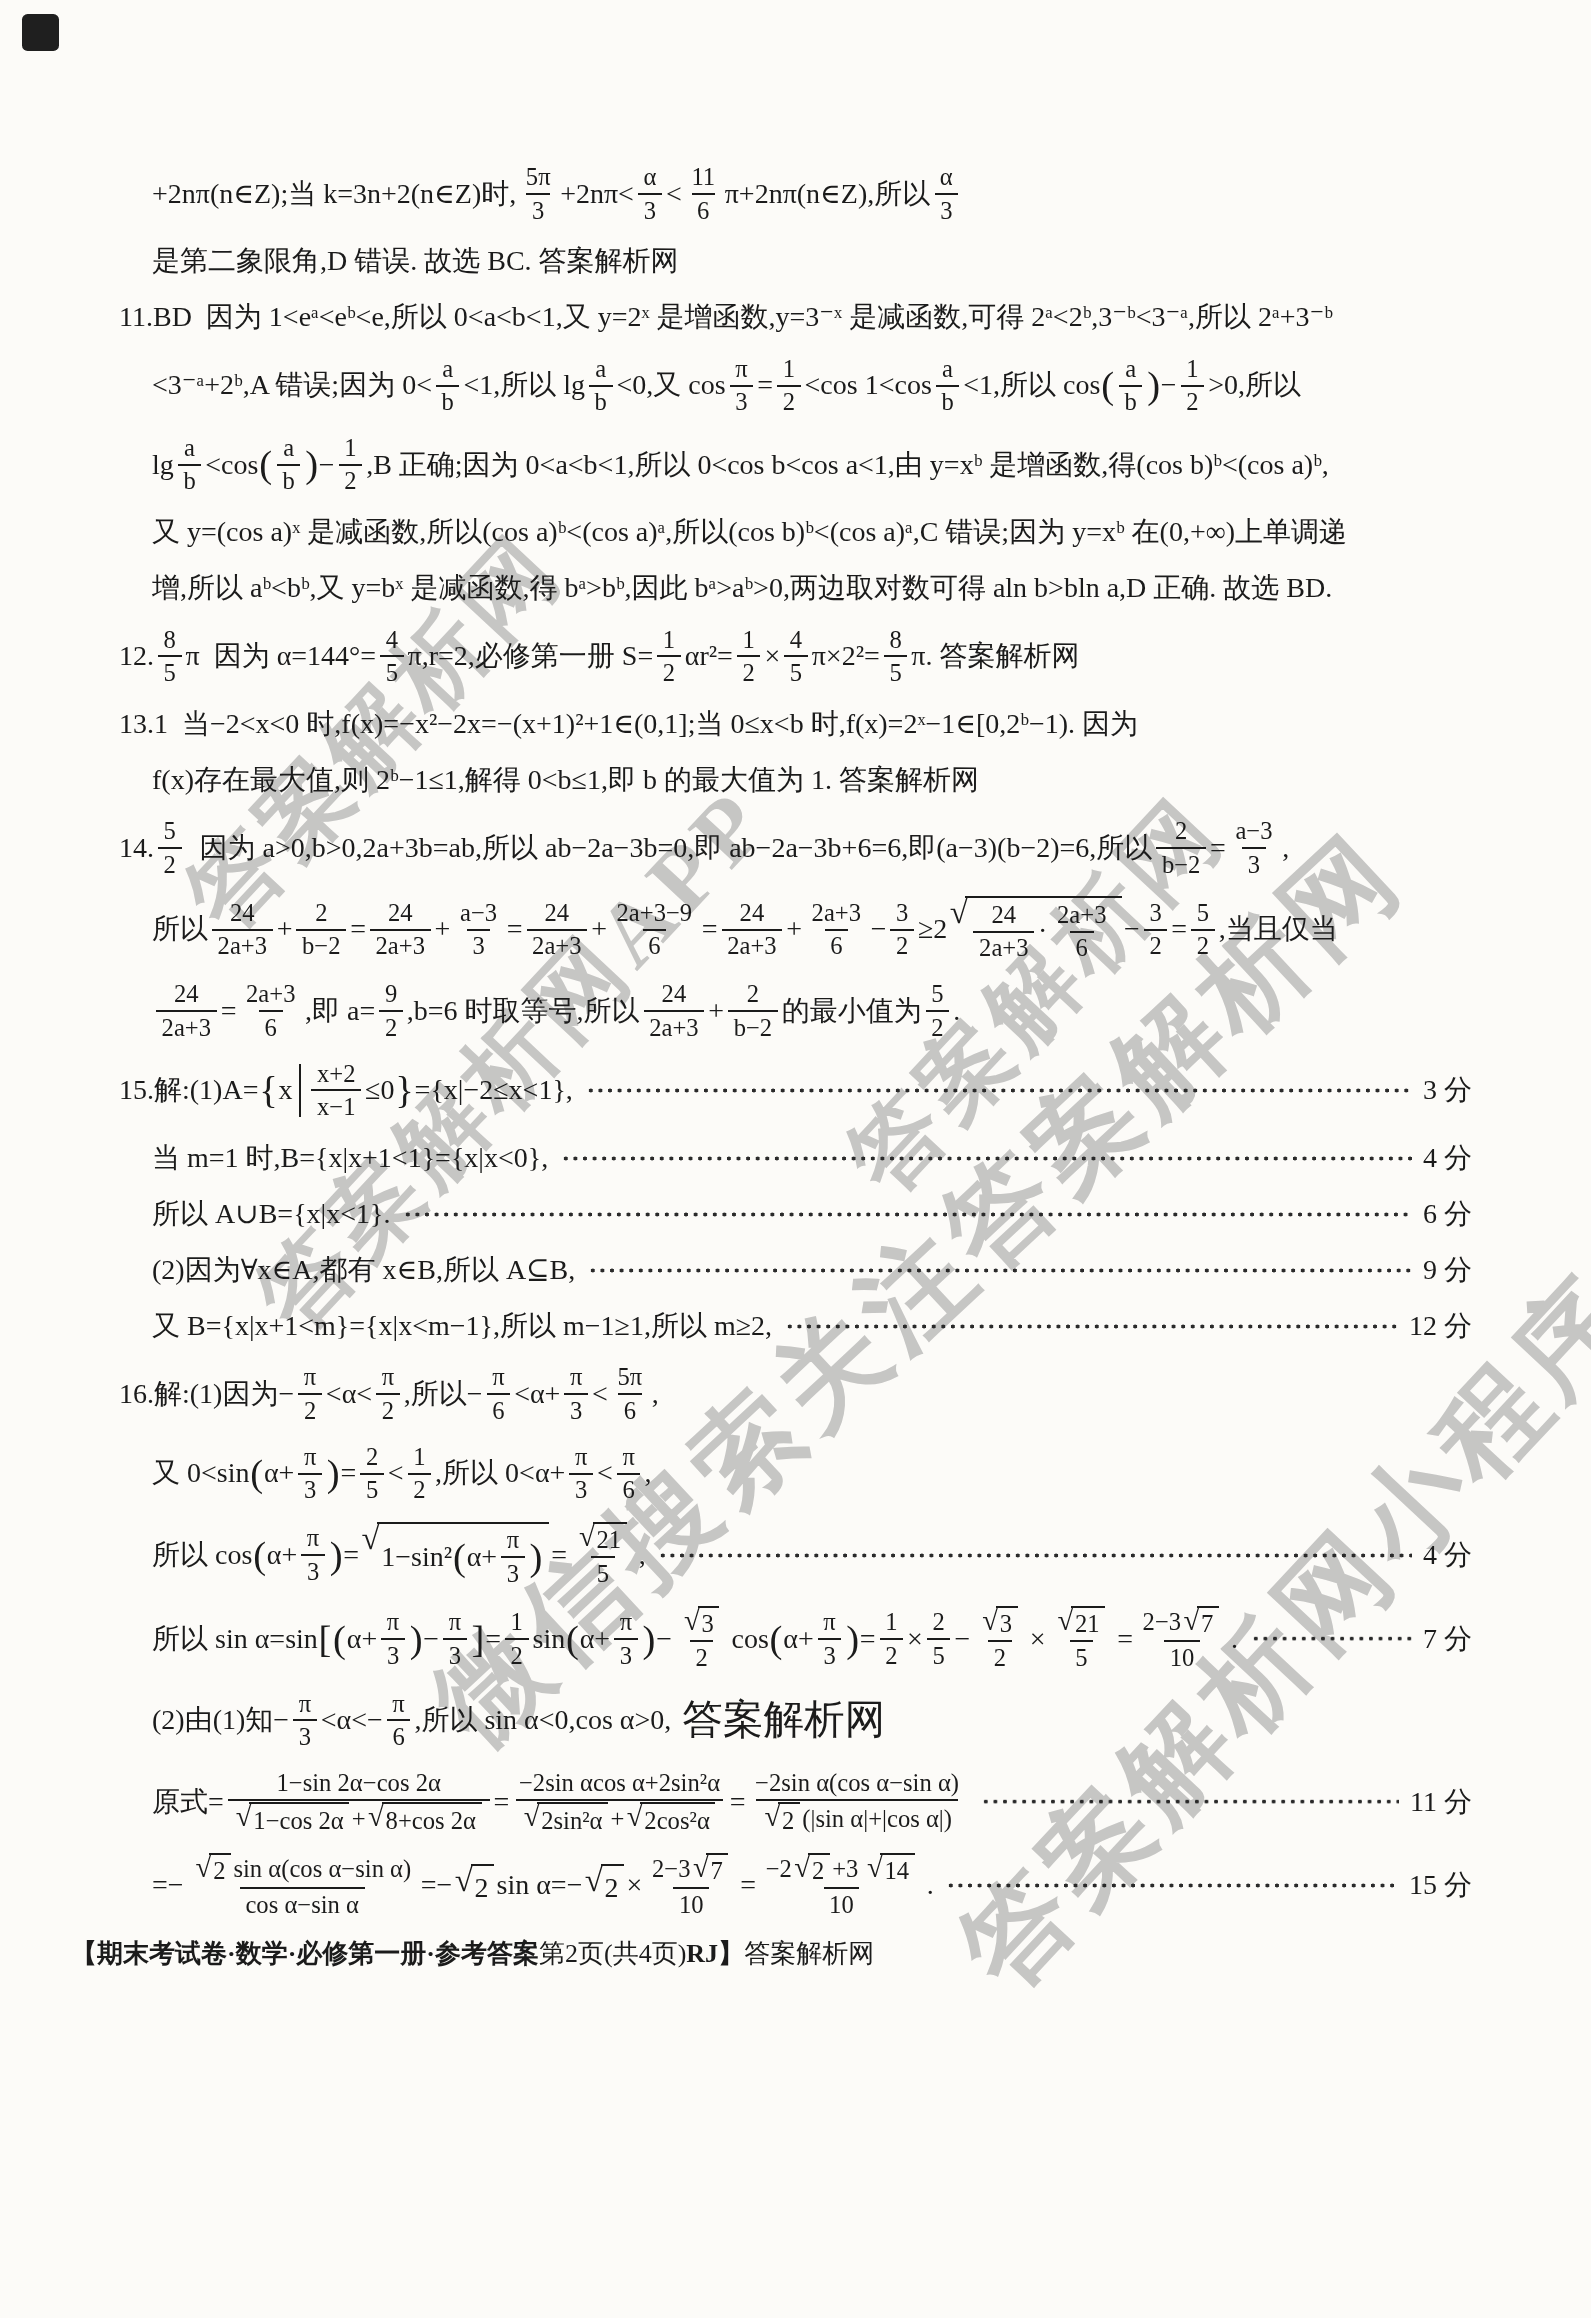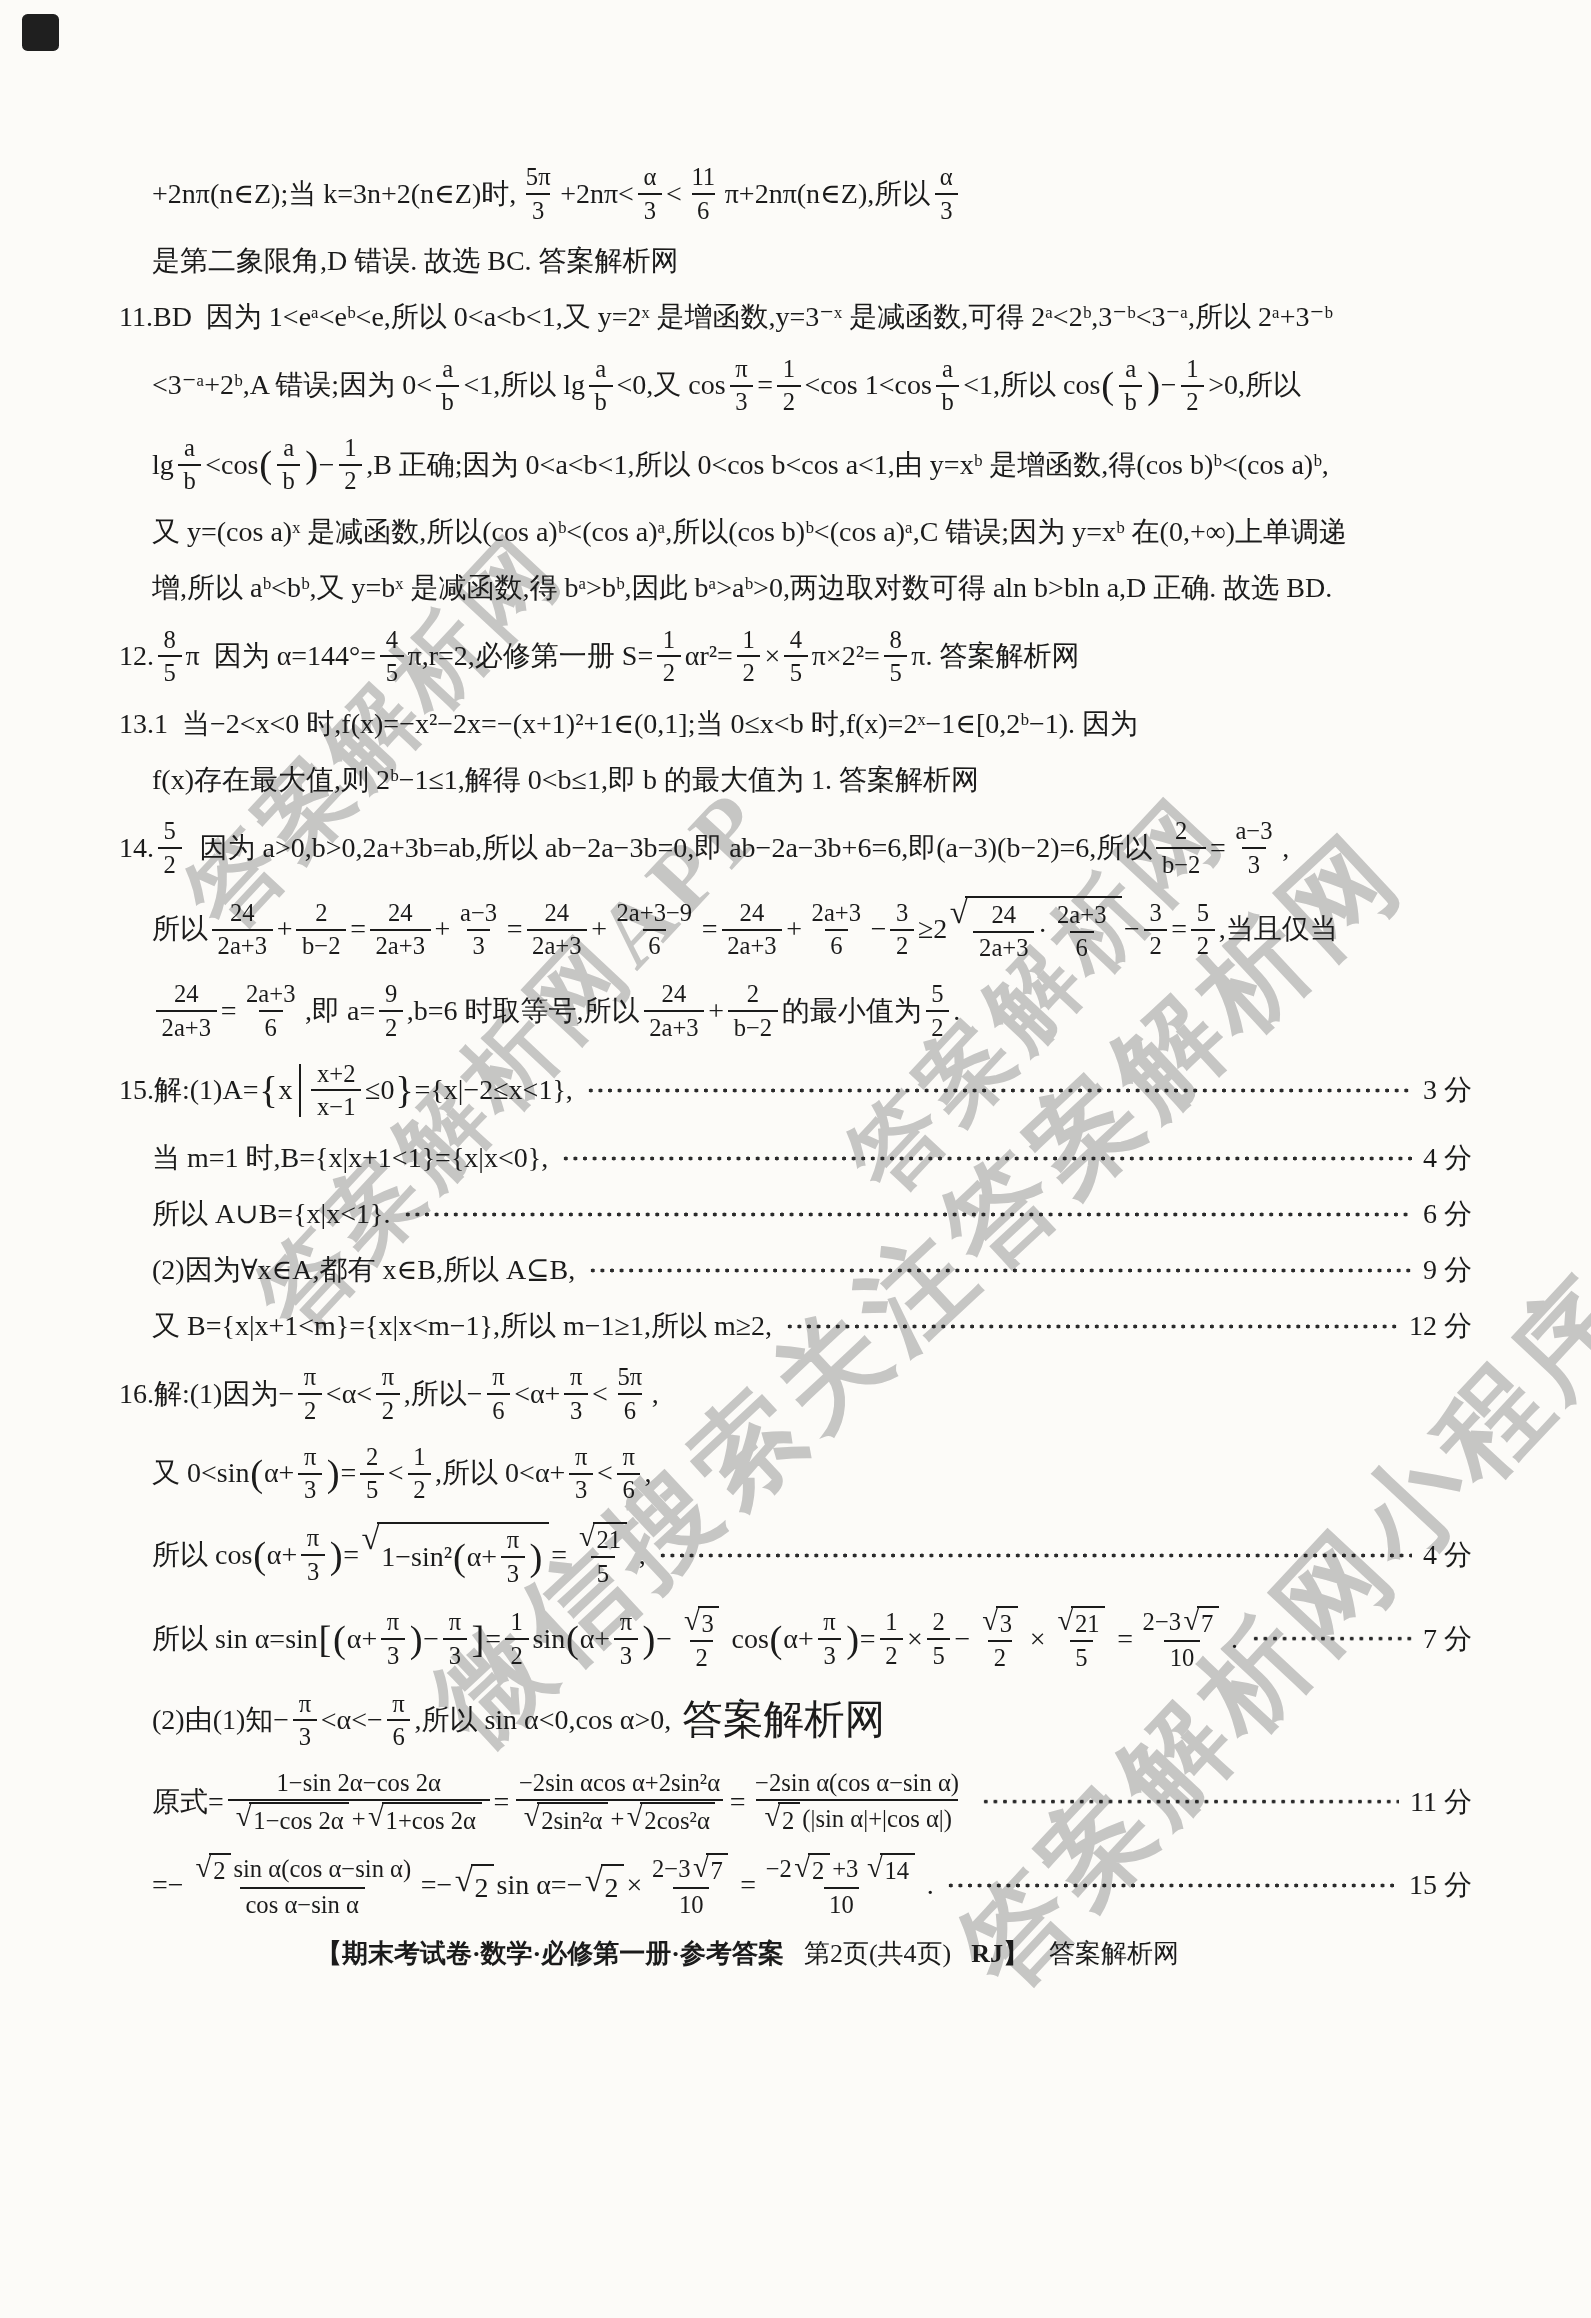--- a/index.html
+++ b/index.html
@@ -44,21 +44,21 @@
   .bp{font-size:1.38em;line-height:.9;margin:0 0.8px;}
   .vb{display:inline-block;width:0;border-left:2.4px solid #1b1b1b;height:1.9em;margin:0 6.4px;}
   .dots{
     flex:1 1 auto;min-width:37px;height:7.2px;margin:0 11px 0 12.7px;align-self:center;
     background-image:radial-gradient(circle,#2a2a2a 1.8px,transparent 2.3px);
     background-size:9.6px 7.2px;background-repeat:repeat-x;background-position:left center;
   }
   .score{white-space:nowrap;}
   .bigword{font-size:1.45em;margin-left:11px;}
   .footer{
-    display:flex;justify-content:center;align-items:baseline;gap:20px;
+    display:flex;justify-content:flex-start;align-items:baseline;gap:0;
     font-size:26px;margin-top:14.3px;transform:translateX(-48px);
   }
   .footer .b{font-weight:700;}
 </style>
 </head>
 <body>
 
 <div class="page">
   <div class="corner-mark"></div>
   <div class="wm-layer">
@@ -849,21 +849,21 @@
             <span class="sq">
               <span class="sym">√</span>
               <span class="cnt">
                 <span class="tr">1−cos 2α</span>
               </span>
             </span>
             <span class="tr">+</span>
             <span class="sq">
               <span class="sym">√</span>
               <span class="cnt">
-                <span class="tr">1+cos 2α</span>
+                <span class="tr">8+cos 2α</span>
               </span>
             </span>
           </div>
         </span>
         <span class="tr">=</span>
         <span class="frac">
           <div class="num">
             <span class="tr">−2sin αcos α+2sin²α</span>
           </div>
           <div class="den">

